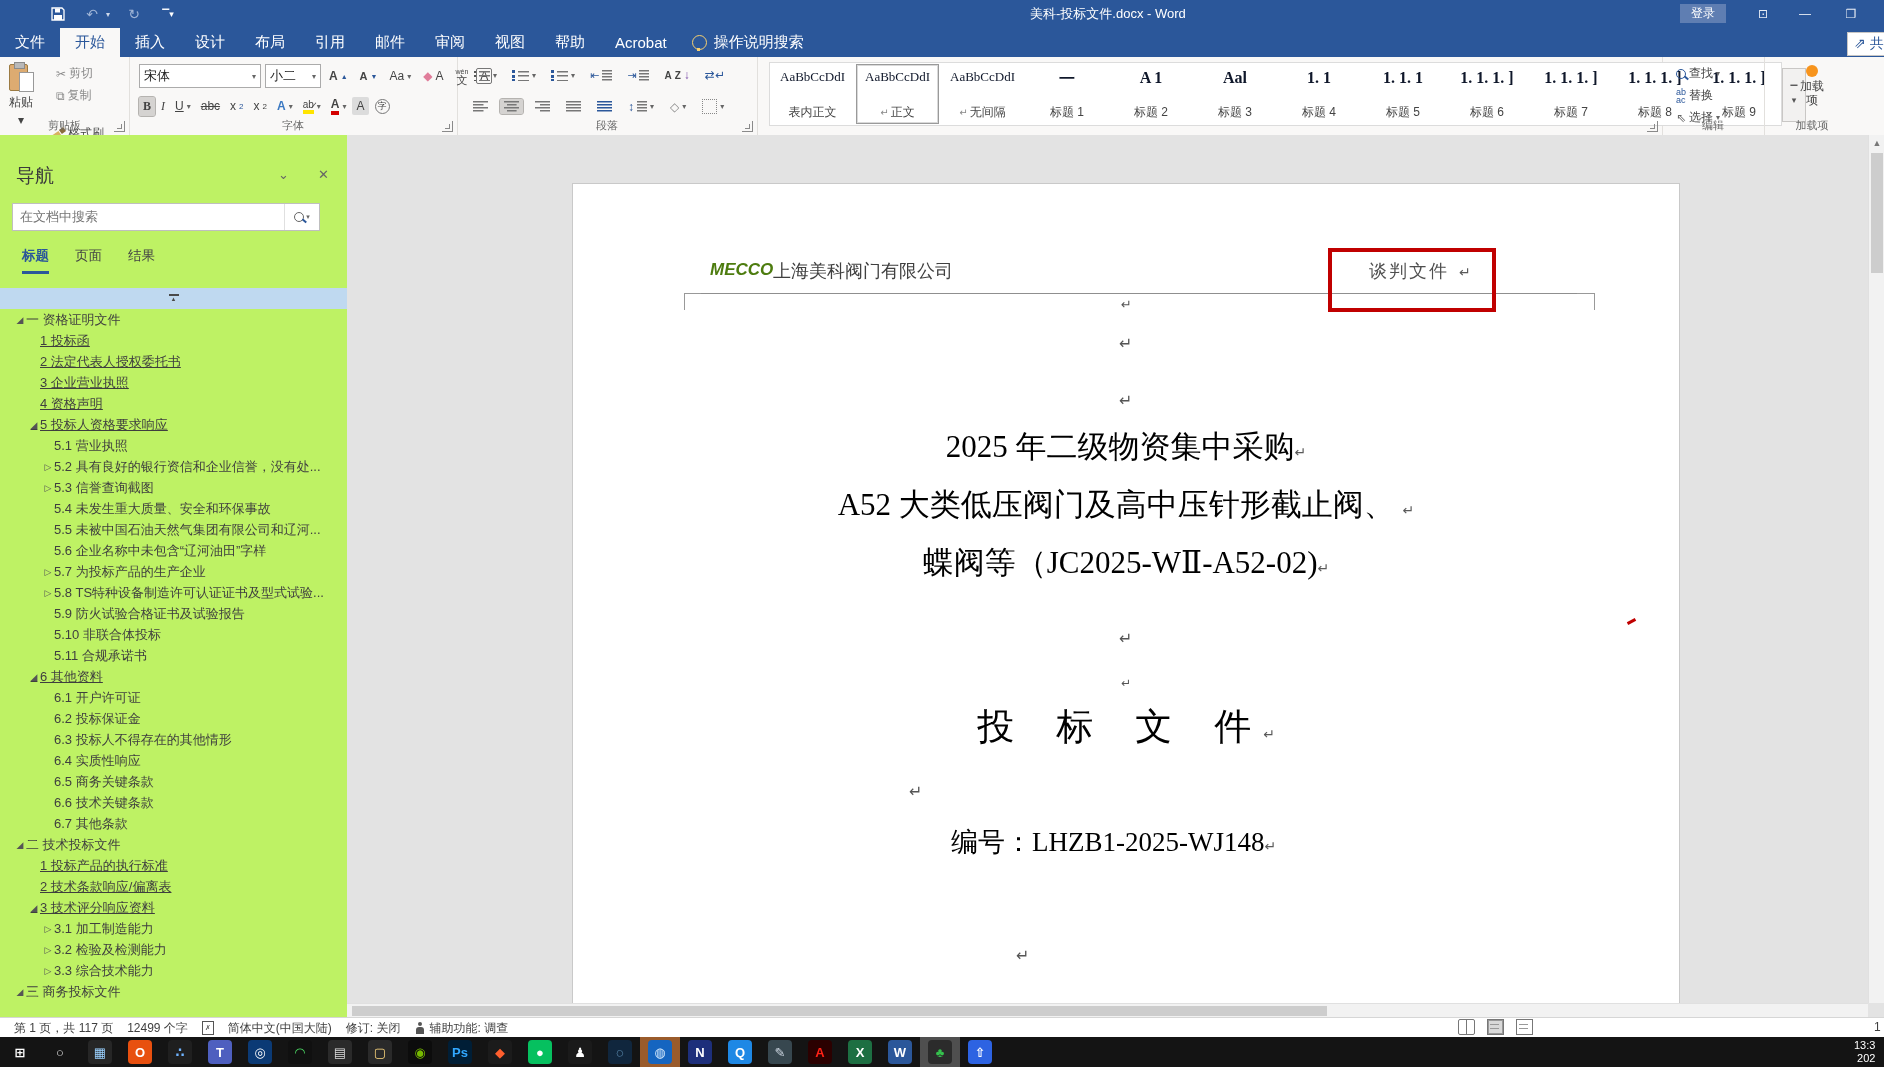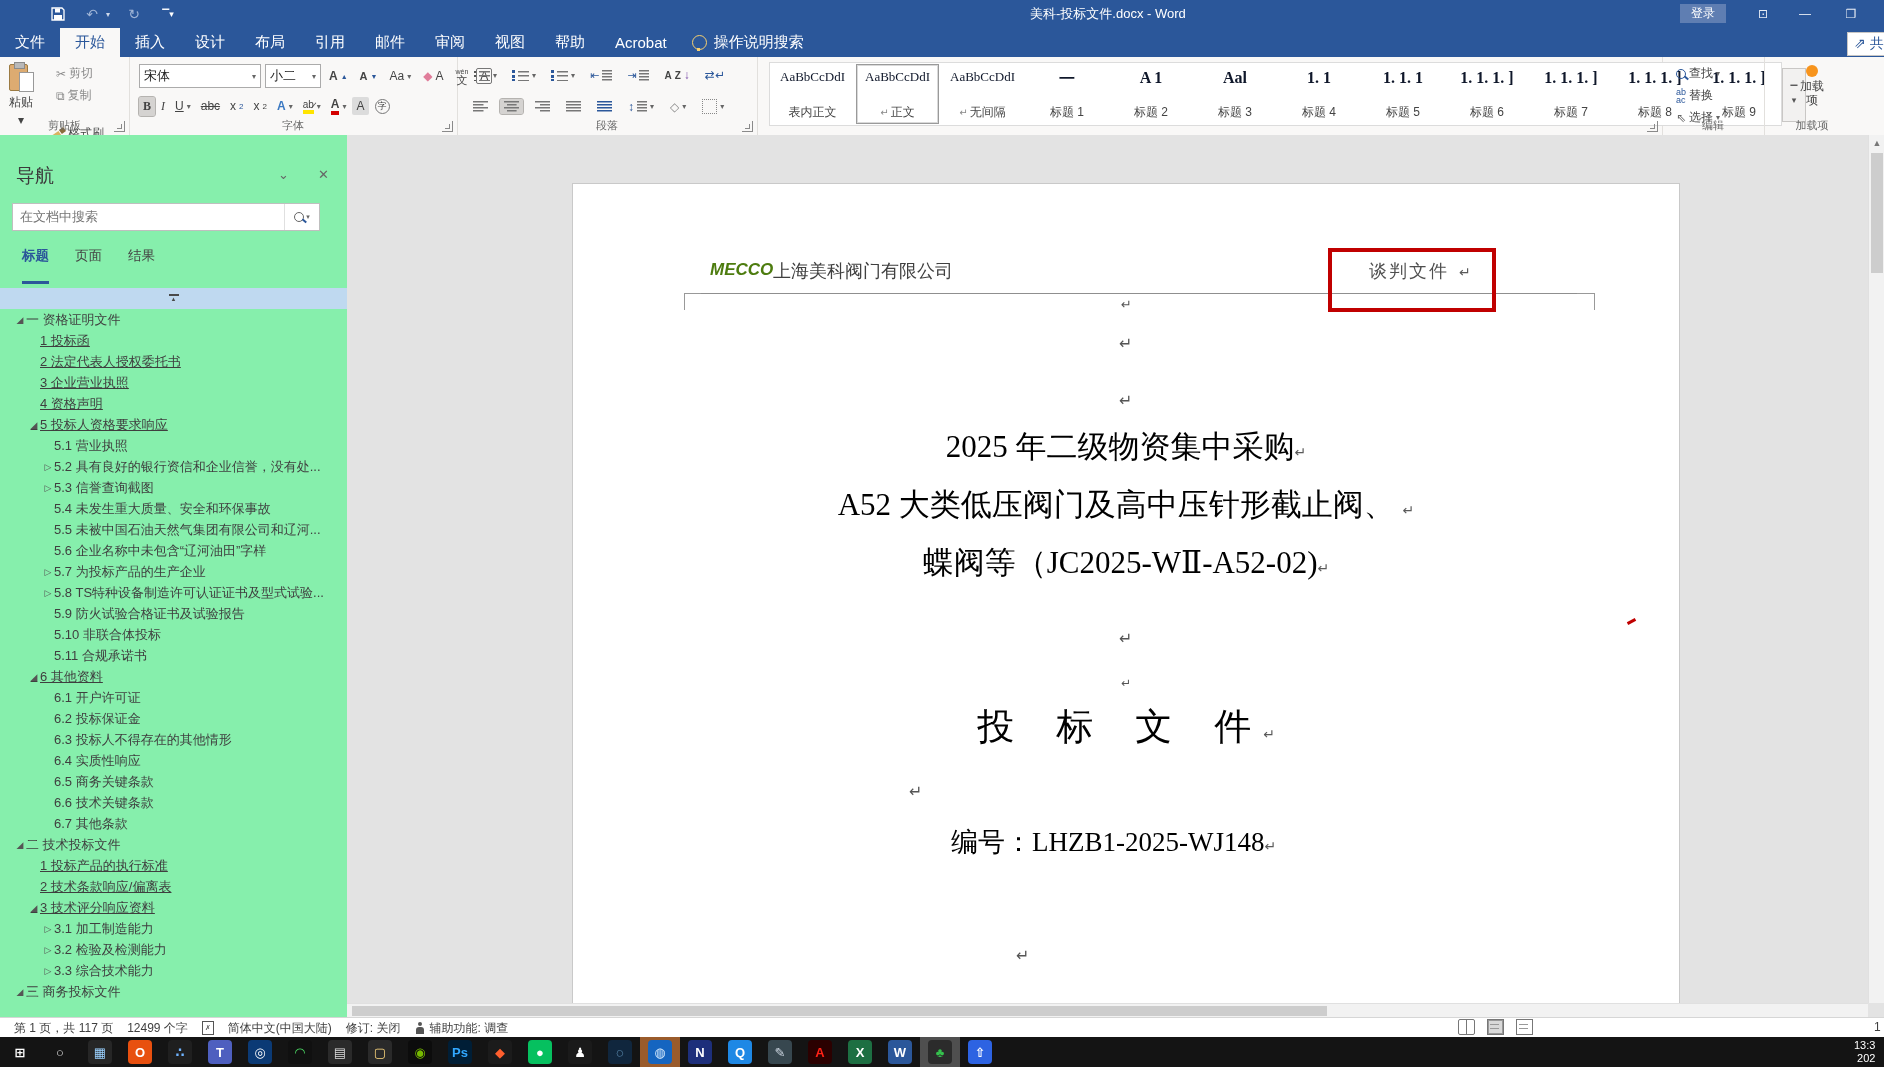--- a/index.html
+++ b/index.html
@@ -73,28 +73,28 @@
   
   .stylecard{height:52px;min-width:64px;padding:4px 8px 2px 8px;margin:1px 1px;background:#fff;
              display:flex;flex-direction:column;justify-content:space-between;align-items:center;border:1px solid transparent;}
   .stylecard .prev{font-family:"Liberation Serif","DejaVu Serif",serif;font-size:13px;color:#0f172a;white-space:nowrap;}
   .stylecard .prev.h{font-size:16px;font-weight:bold;}
   .stylecard .sname{font-size:12px;color:#444;white-space:nowrap;}
   .stylecard.sel{border:1px solid #9a9a9a;box-shadow:0 0 0 1px #d9d9d9 inset;}
   .pil{color:#888;font-size:10px;margin-right:2px;}
   .morebtn{width:22px;height:52px;margin-top:1px;border:1px solid #c9c7c5;background:#f2f1f0;display:flex;align-items:center;justify-content:center;flex-direction:column;color:#555;font-size:9px;}
   
-  .navpane{position:absolute;left:0;top:135px;width:347px;height:882px;background:#86efac;border-right:1px solid #c9c7c5;}
+  .navpane{position:absolute;left:0;top:135px;width:347px;height:882px;background:#bef264;border-right:1px solid #c9c7c5;}
   .nav-title{position:absolute;left:16px;top:28px;font-size:19px;color:#3b3b3b;}
   .nav-close,.nav-chev{position:absolute;top:32px;font-size:13px;color:#666;}
   .nav-search{position:absolute;left:12px;top:68px;width:306px;height:26px;background:#fff;border:1px solid #bfbfbf;display:flex;align-items:center;}
   .nav-search .ph{flex:1;font-size:13px;color:#767676;padding-left:7px;}
   .nav-search .sbtn{width:34px;height:100%;display:flex;align-items:center;justify-content:center;gap:2px;border-left:1px solid #e0e0e0;}
   .navtabs{position:absolute;left:22px;top:112px;display:flex;gap:26px;font-size:13.5px;color:#444;}
-  .navtab{padding-bottom:16px;}
+  .navtab{padding-bottom:6px;}
   .navtab.active{color:#2b579a;font-weight:bold;border-bottom:3px solid #2b579a;}
   .jumpbar{position:absolute;left:0;top:153px;width:347px;height:21px;background:#bfd9f0;display:flex;align-items:center;justify-content:center;}
   .jumpico{width:10px;border-top:2px solid #4a4a4a;display:flex;justify-content:center;}
   .jumpico:after{content:"▲";font-size:6px;color:#4a4a4a;line-height:7px;}
   .navtree{position:absolute;left:0;top:174px;width:347px;}
   .navrow{height:21px;display:flex;align-items:center;font-size:13px;color:#3f3f3f;white-space:nowrap;overflow:hidden;}
   .navrow .tg{width:12px;font-size:9px;color:#555;text-align:center;flex:none;}
   .navrow.l1{padding-left:14px;} .navrow.l2{padding-left:28px;text-decoration:underline;} .navrow.l3{padding-left:42px;}
   .navrow .sp{width:12px;flex:none;}
   

